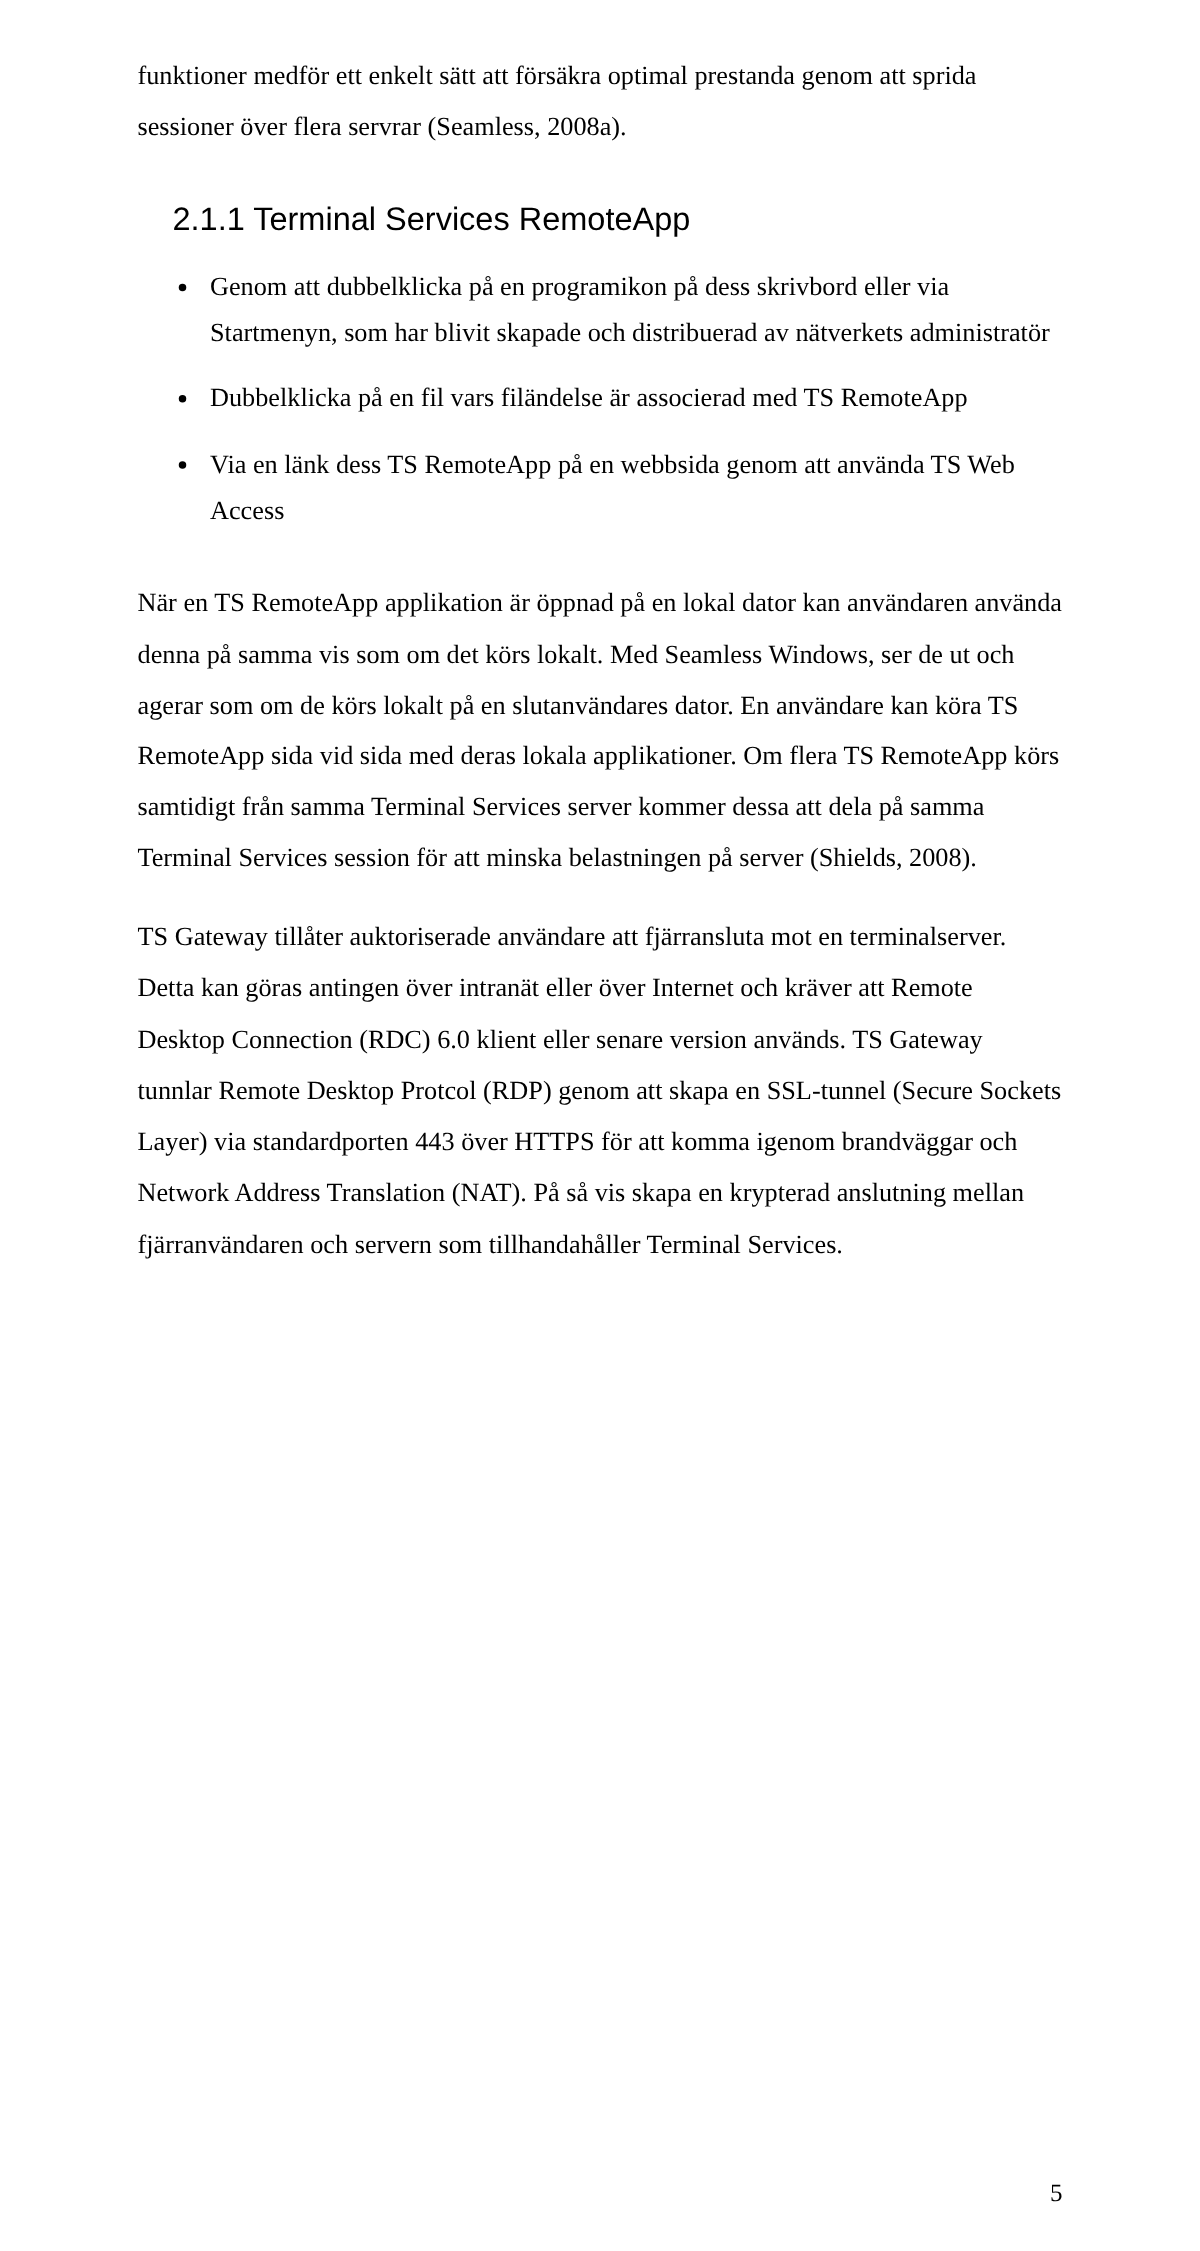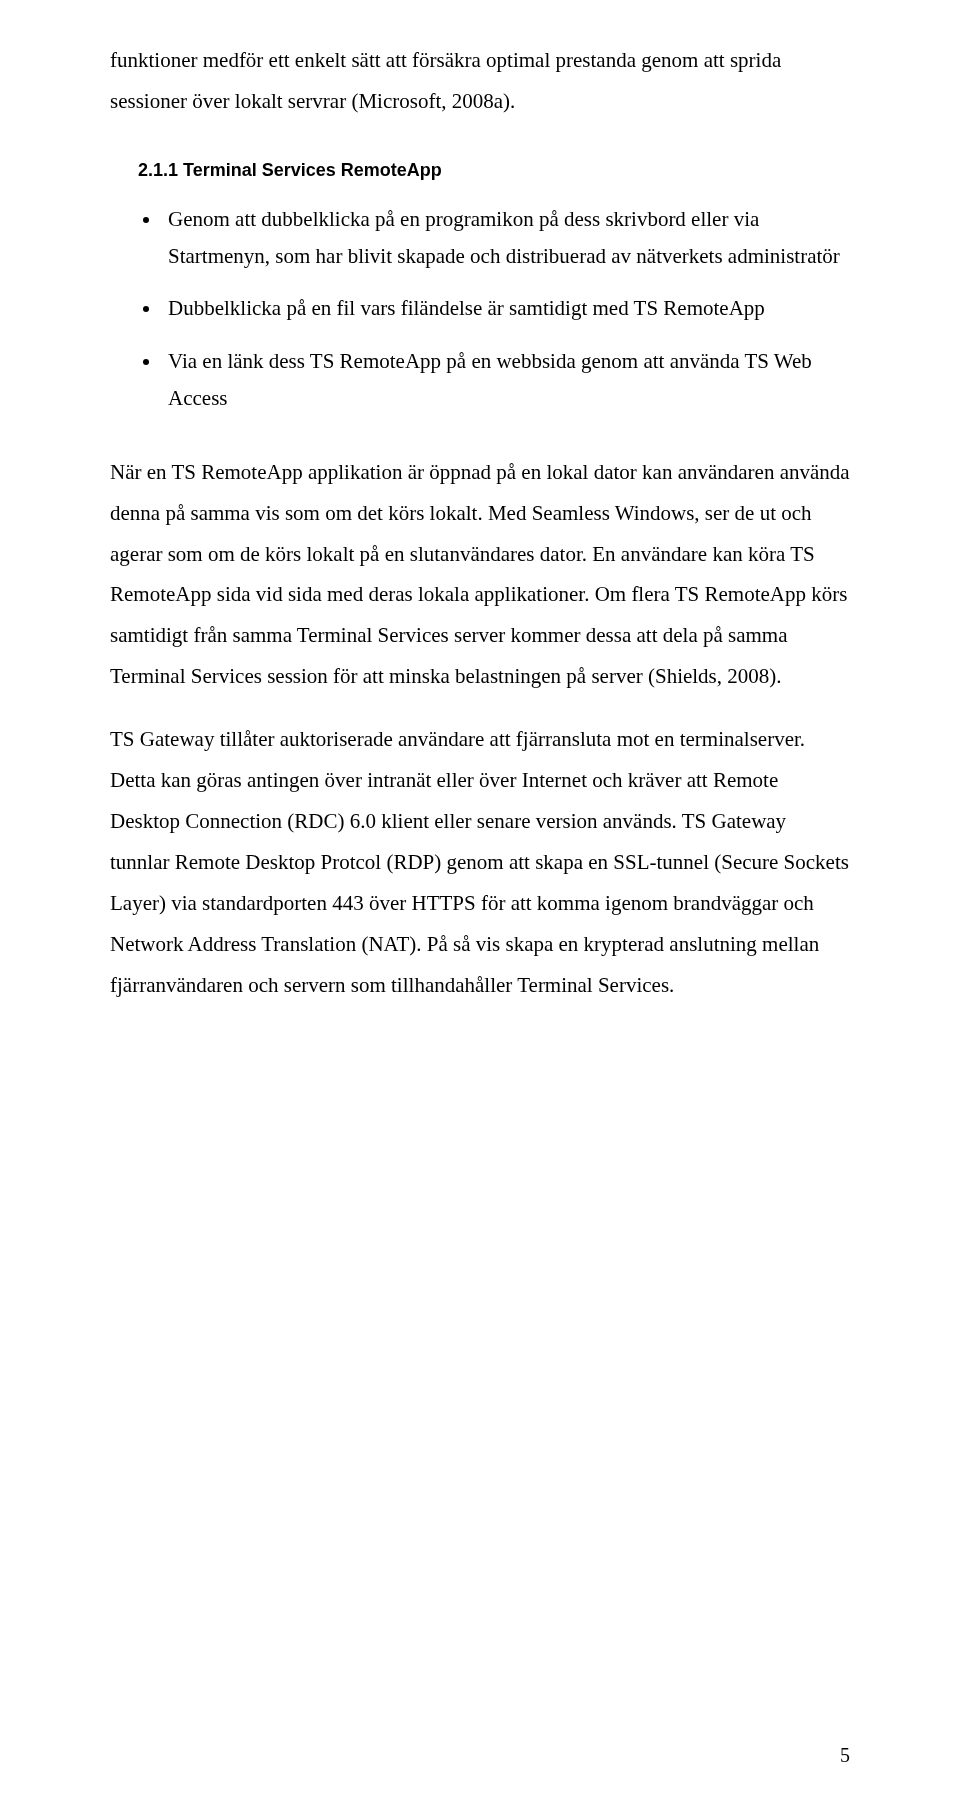--- a/index.html
+++ b/index.html
@@ -18,22 +18,22 @@
     position: relative;
   }
   p.body-text {
     font-size: 21px;
     line-height: 1.95;
     margin: 0 0 22px 0;
     text-align: left;
   }
   h3.section-heading {
     font-family: Arial, Helvetica, sans-serif;
-    font-size: 18px;
-    font-weight: 700;
+    font-size: 26px;
+    font-weight: 400;
     margin: 38px 0 20px 28px;
   }
   ul.bullets {
     list-style: disc;
     margin: 0 0 35px 0;
     padding-left: 52px;
   }
   ul.bullets li {
     font-size: 21px;
     line-height: 1.75;
@@ -46,29 +46,29 @@
     right: 110px;
     font-size: 20px;
     font-family: Garamond, Georgia, 'Times New Roman', serif;
   }
 </style>
 </head>
 <body>
 
 <div class="page">
 
-  <p class="body-text">funktioner medför ett enkelt sätt att försäkra optimal prestanda genom att sprida sessioner över lokalt servrar (Microsoft, 2008a).</p>
+  <p class="body-text">funktioner medför ett enkelt sätt att försäkra optimal prestanda genom att sprida sessioner över flera servrar (Seamless, 2008a).</p>
 
 
   <h3 class="section-heading">2.1.1 Terminal Services RemoteApp</h3>
 
 
   <ul class="bullets">
     <li>Genom att dubbelklicka på en programikon på dess skrivbord eller via Startmenyn, som har blivit skapade och distribuerad av nätverkets administratör</li>
-    <li>Dubbelklicka på en fil vars filändelse är samtidigt med TS RemoteApp</li>
+    <li>Dubbelklicka på en fil vars filändelse är associerad med TS RemoteApp</li>
     <li>Via en länk dess TS RemoteApp på en webbsida genom att använda TS Web Access</li>
   </ul>
 
   <p class="body-text">När en TS RemoteApp applikation är öppnad på en lokal dator kan användaren använda denna på samma vis som om det körs lokalt. Med Seamless Windows, ser de ut och agerar som om de körs lokalt på en slutanvändares dator. En användare kan köra TS RemoteApp sida vid sida med deras lokala applikationer. Om flera TS RemoteApp körs samtidigt från samma Terminal Services server kommer dessa att dela på samma Terminal Services session för att minska belastningen på server (Shields, 2008).</p>
 
 
   <p class="body-text">TS Gateway tillåter auktoriserade användare att fjärransluta mot en terminalserver. Detta kan göras antingen över intranät eller över Internet och kräver att Remote Desktop Connection (RDC) 6.0 klient eller senare version används. TS Gateway tunnlar Remote Desktop Protcol (RDP) genom att skapa en SSL-tunnel (Secure Sockets Layer) via standardporten 443 över HTTPS för att komma igenom brandväggar och Network Address Translation (NAT). På så vis skapa en krypterad anslutning mellan fjärranvändaren och servern som tillhandahåller Terminal Services.</p>
 
   <div class="page-number">5</div>
 

